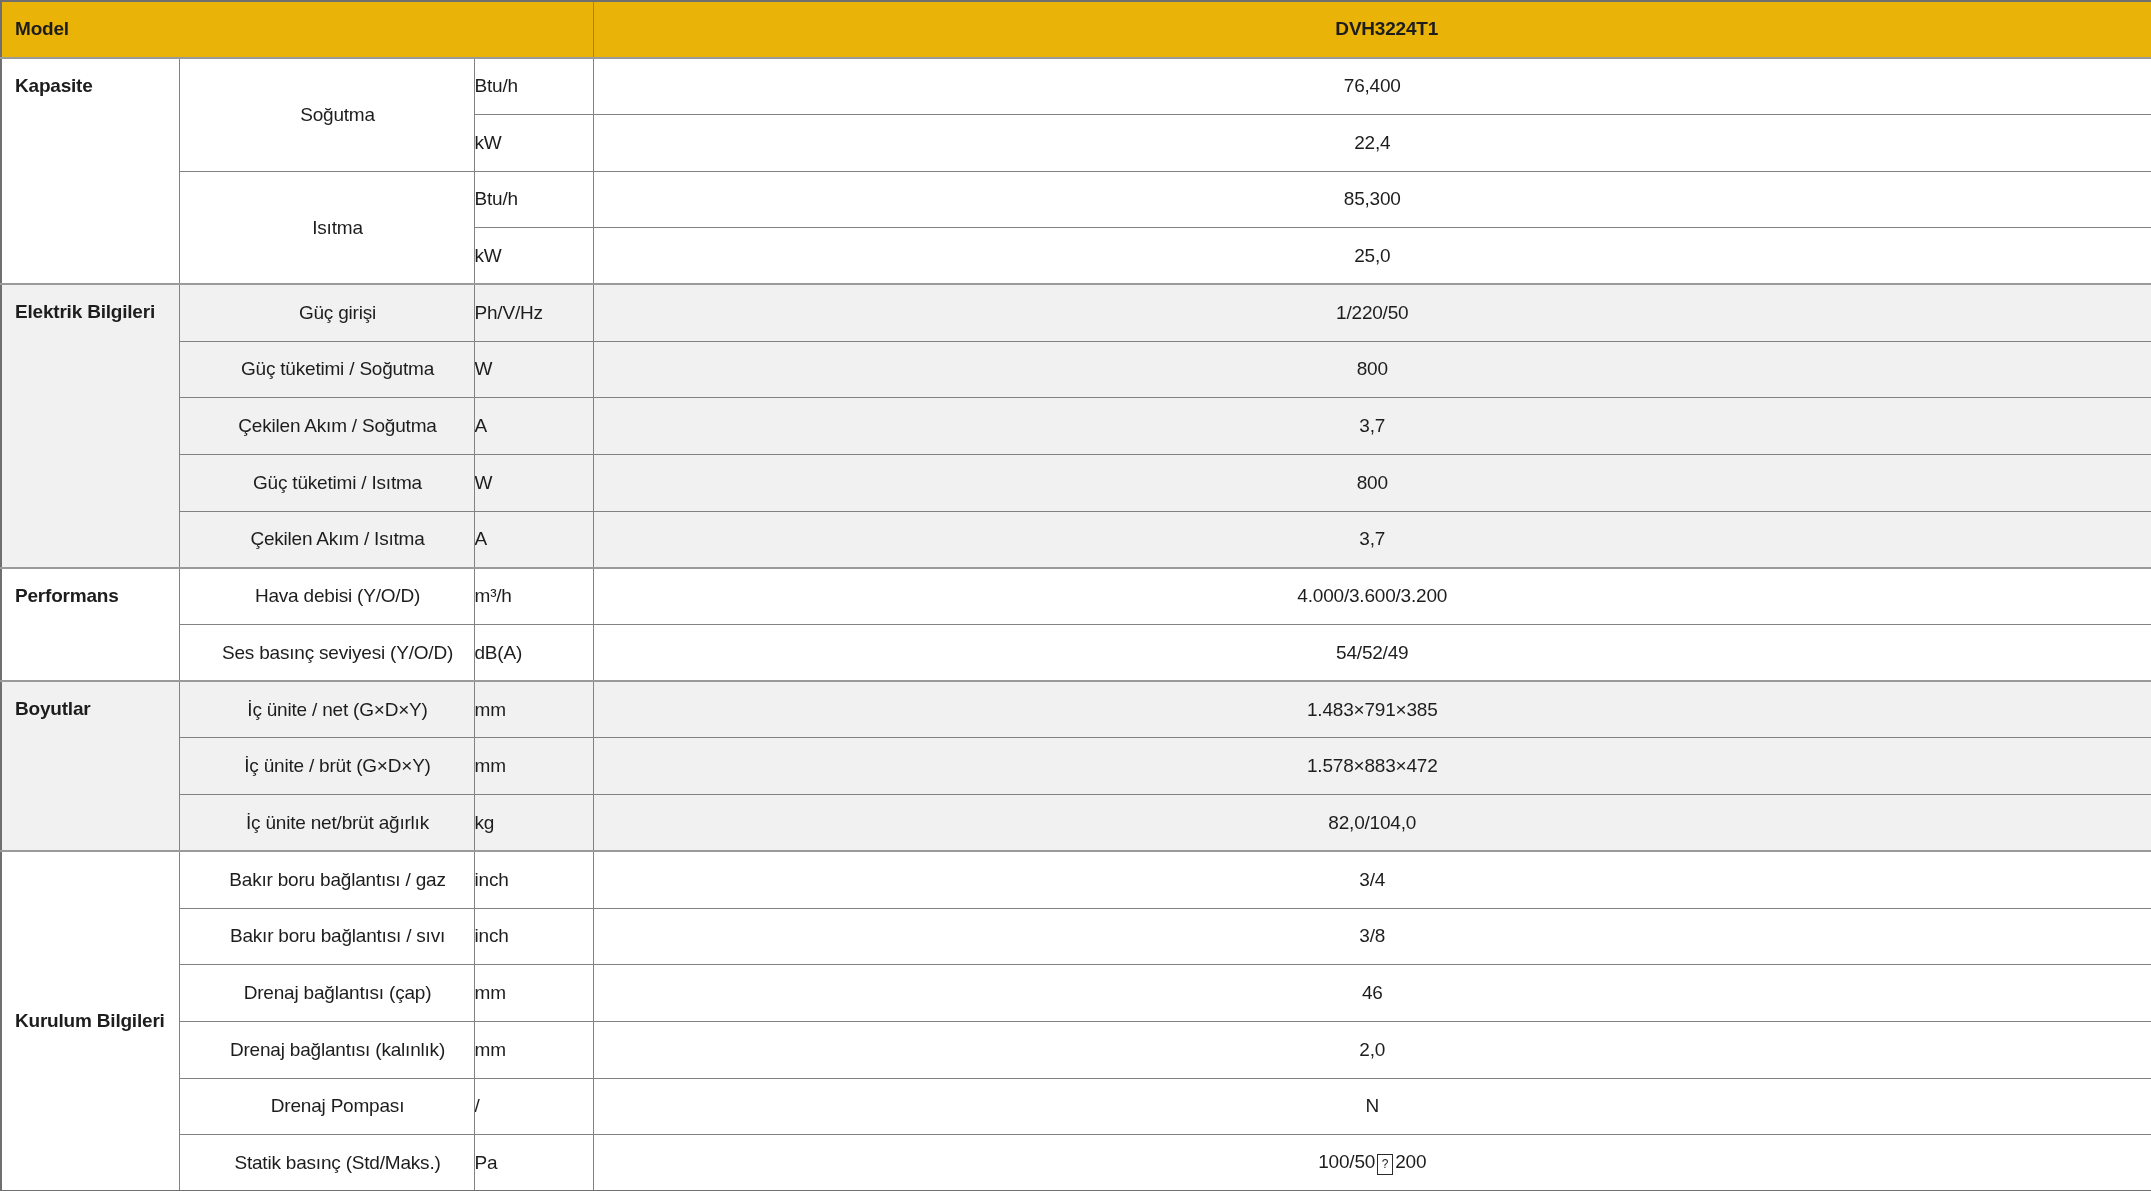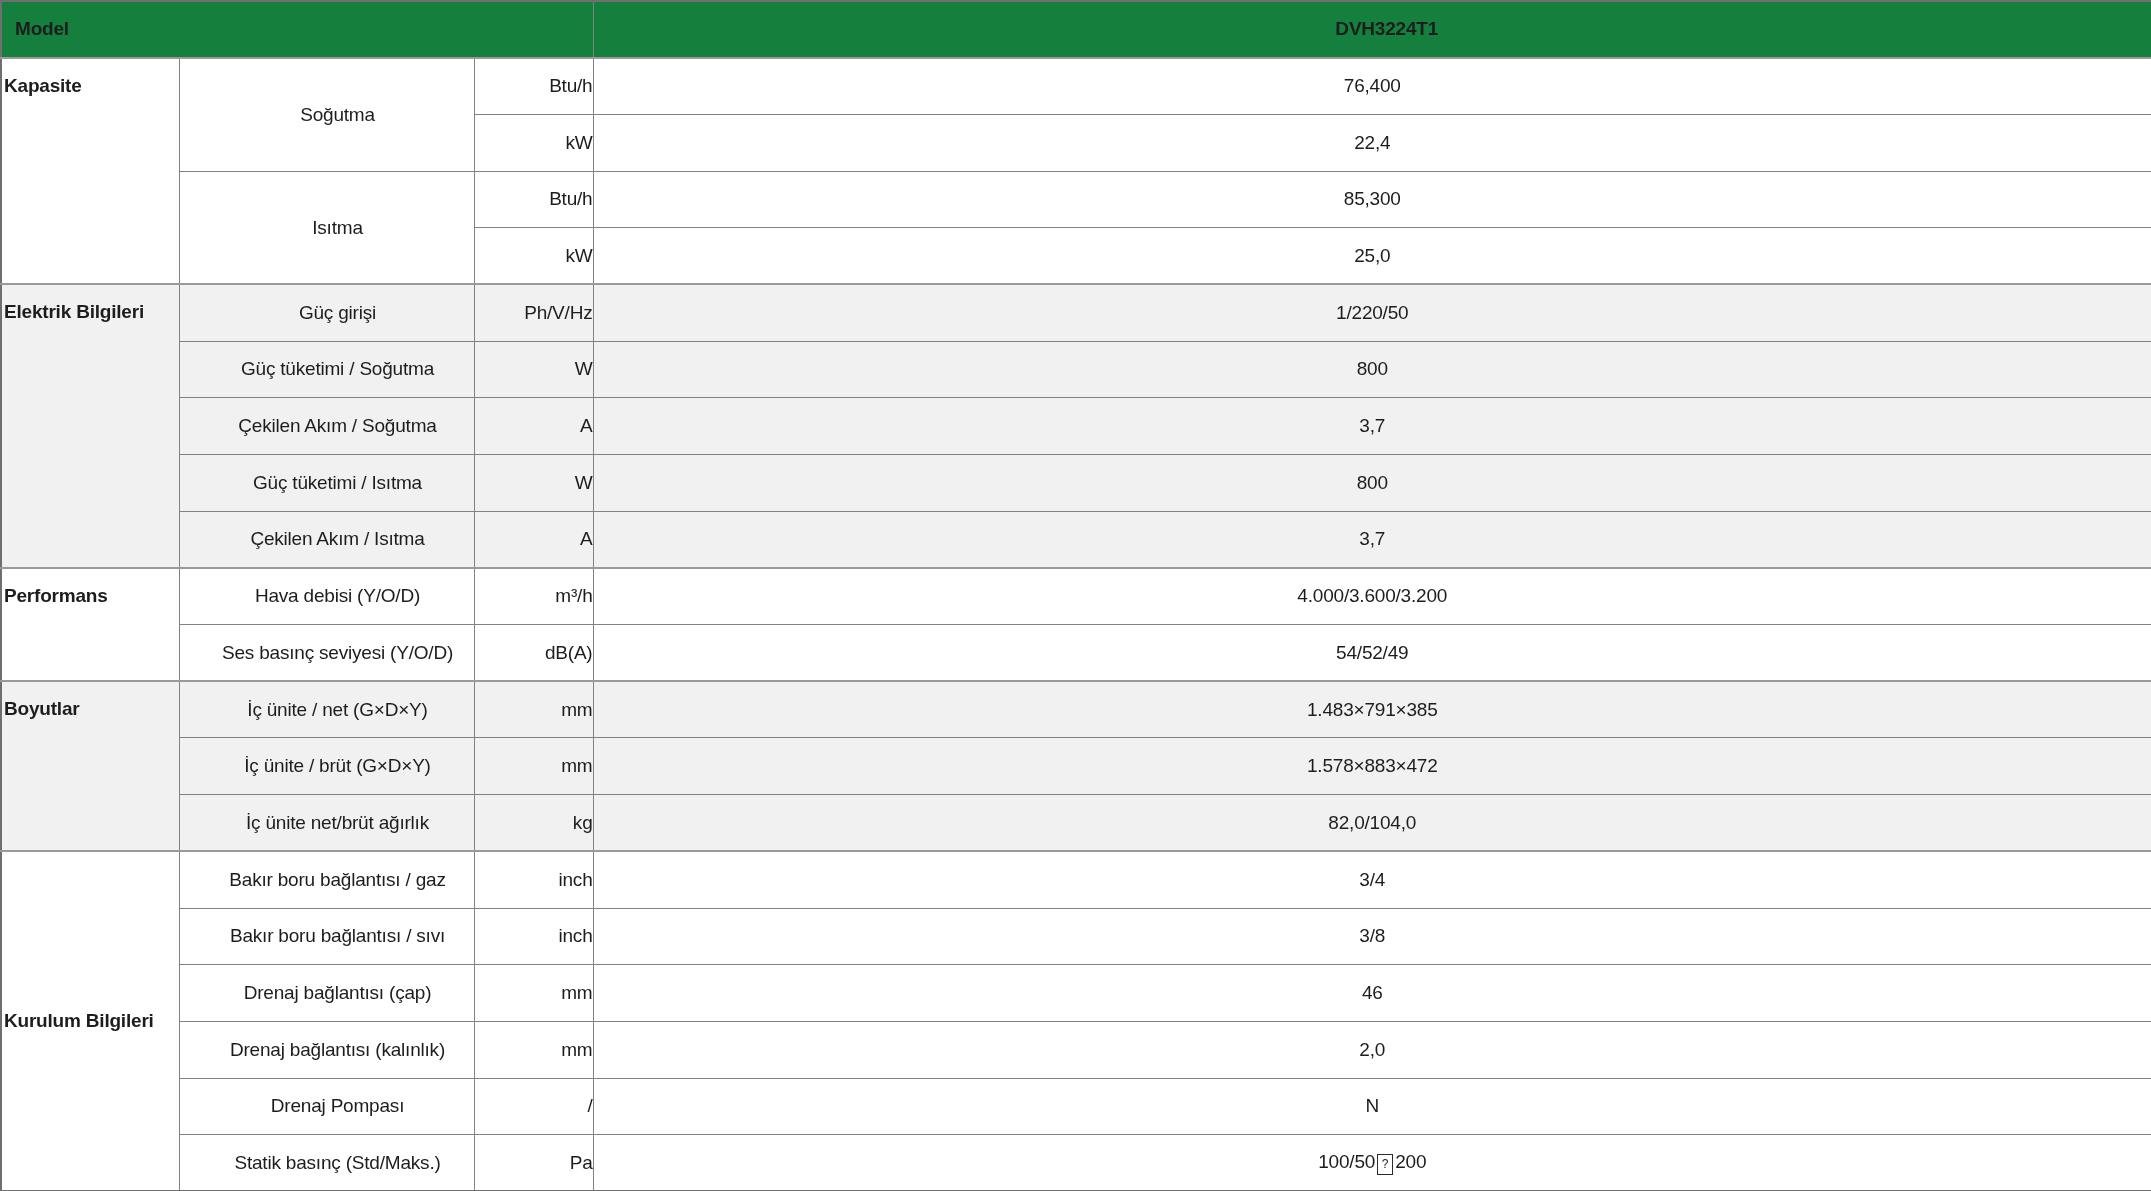--- a/index.html
+++ b/index.html
@@ -27,33 +27,33 @@
     font-size: 19px;
     letter-spacing: -0.2px;
     color: #1d1d1d;
     vertical-align: middle;
     background: #ffffff;
     overflow: hidden;
     white-space: nowrap;
   }
   tr.sb > td { border-top: 2px solid #9a9a9a; }
   tr.gray > td { background: #f1f1f1; }
-  tr.header > td { background: #15803d; font-weight: bold; }
+  tr.header > td { background: #eab308; font-weight: bold; }
   td.model-cell { padding-left: 13px; text-align: left; }
   td.sec {
     font-weight: bold;
     vertical-align: top;
     text-align: left;
-    padding-left: 2px;
+    padding-left: 13px;
   }
   td.sec .secspan { display: inline-block; line-height: 54px; }
   td.sec.sec-mid { vertical-align: middle; }
   td.sec.sec-mid .secspan { line-height: normal; }
   td.lbl { padding-left: 22px; text-align: center; }
-  td.unit { text-align: right; }
+  td.unit { text-align: left; }
   td.val { text-align: center; }
   td.val-hdr { text-align: center; font-weight: bold; padding-left: 29px; }
   .tofu {
     display: inline-block;
     width: 14px;
     height: 19px;
     line-height: 18px;
     border: 1px solid #2a2a2a;
     font-size: 12px;
     font-weight: normal;

